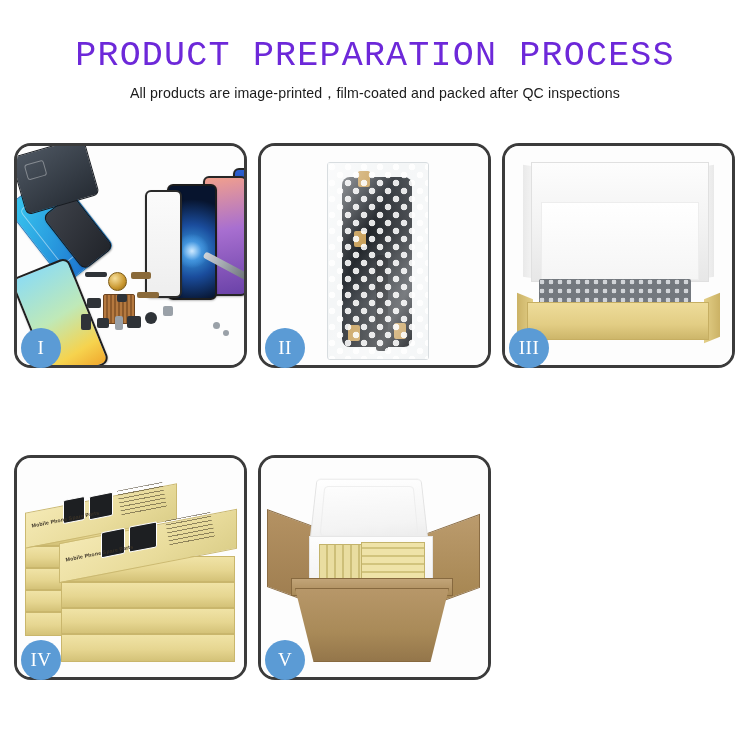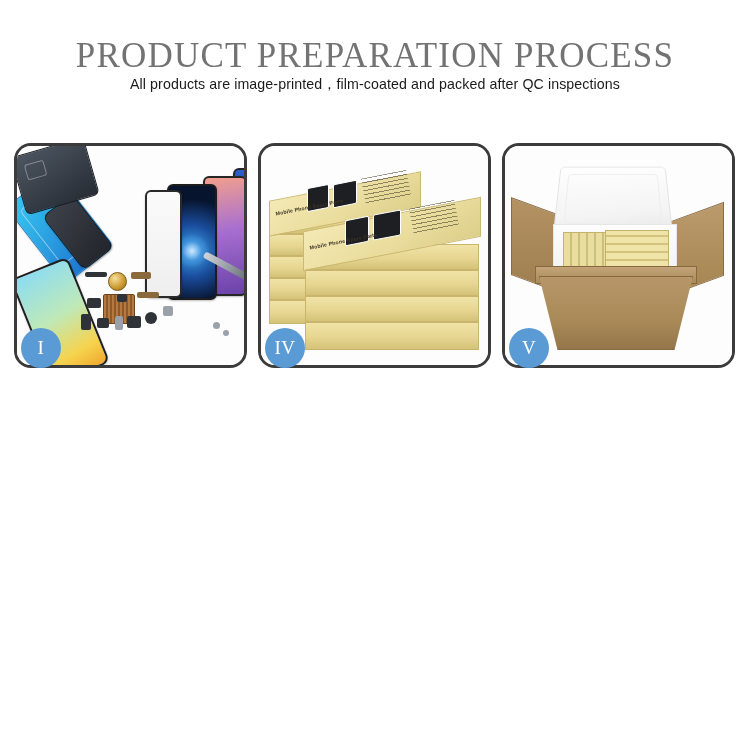--- a/index.html
+++ b/index.html
@@ -15,29 +15,30 @@
     position: relative;
   }
 
   
   .header {
     width: 750px;
     padding-top: 38px;
     text-align: center;
   }
   .title {
-    font-family: Liberation Serif, serif;
+    font-family: Liberation Mono, monospace;
     font-size: 35px;
     font-weight: 400;
     letter-spacing: 1.2px;
-    color: #737373;
+    color: #6d28d9;
     line-height: 1.05;
     white-space: nowrap;
   }
   .subtitle {
+    margin-top: 9px;
     font-family: "Liberation Sans", sans-serif;
     font-size: 14.2px;
     font-weight: 400;
     color: #1b1b1b;
     letter-spacing: 0.1px;
     white-space: nowrap;
   }
 
   
   .grid {
@@ -394,21 +395,54 @@
         <div class="pt" style="left:100px;top:148px;width:10px;height:8px;"></div>
         <div class="p1-housing"></div>
         <div class="p1-sd"></div>
         <div class="pt metal" style="left:196px;top:176px;width:7px;height:7px;border-radius:50%;"></div>
         <div class="pt metal" style="left:206px;top:184px;width:6px;height:6px;border-radius:50%;"></div>
       </div>
     </div>
     <div class="badge">I</div>
   </div>
 
-
+  <div class="panel">
+    <div class="panel-inner">
+      <div class="scene">
+        <div class="p2-bag">
+          <div class="p2-screen">
+            <div class="p2-cable"></div>
+          </div>
+          <div class="p2-tab" style="left:30px;top:8px;"></div>
+          <div class="p2-tab" style="left:26px;top:68px;"></div>
+          <div class="p2-tab" style="left:20px;top:162px;"></div>
+          <div class="p2-tab" style="left:66px;top:160px;"></div>
+          <div class="p2-bubbles"></div>
+          <div class="p2-sheen"></div>
+        </div>
+      </div>
+    </div>
+    <div class="badge">II</div>
+  </div>
+
+  <div class="panel">
+    <div class="panel-inner">
+      <div class="scene">
+        <div class="p3-lid-flapL"></div>
+        <div class="p3-lid-flapR"></div>
+        <div class="p3-lid"></div>
+        <div class="p3-foam"></div>
+        <div class="p3-bubble"></div>
+        <div class="p3-boxleft"></div>
+        <div class="p3-boxright"></div>
+        <div class="p3-boxfront"></div>
+      </div>
+    </div>
+    <div class="badge">III</div>
+  </div>
 
   <div class="panel">
     <div class="panel-inner">
       <div class="scene">
         <div class="p4">
 
           <div class="bx" style="left:0px;top:52px;width:118px;height:20px;"></div>
           <div class="bx" style="left:0px;top:74px;width:118px;height:20px;"></div>
           <div class="bx" style="left:0px;top:96px;width:118px;height:20px;"></div>
           <div class="bx" style="left:0px;top:118px;width:118px;height:20px;"></div>

